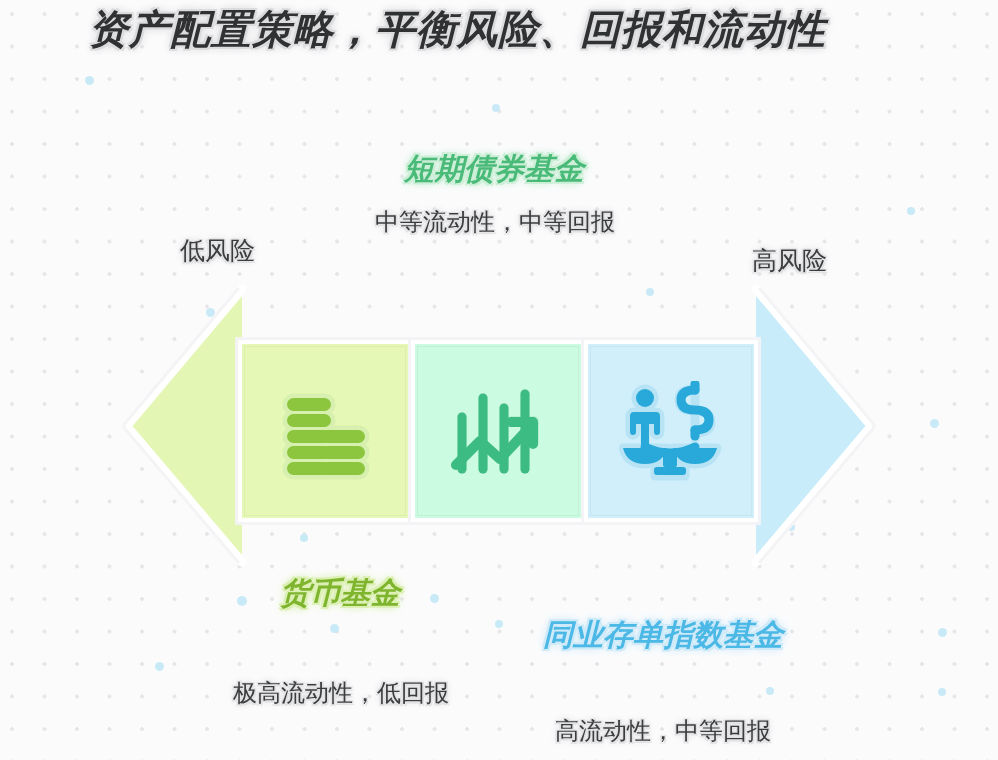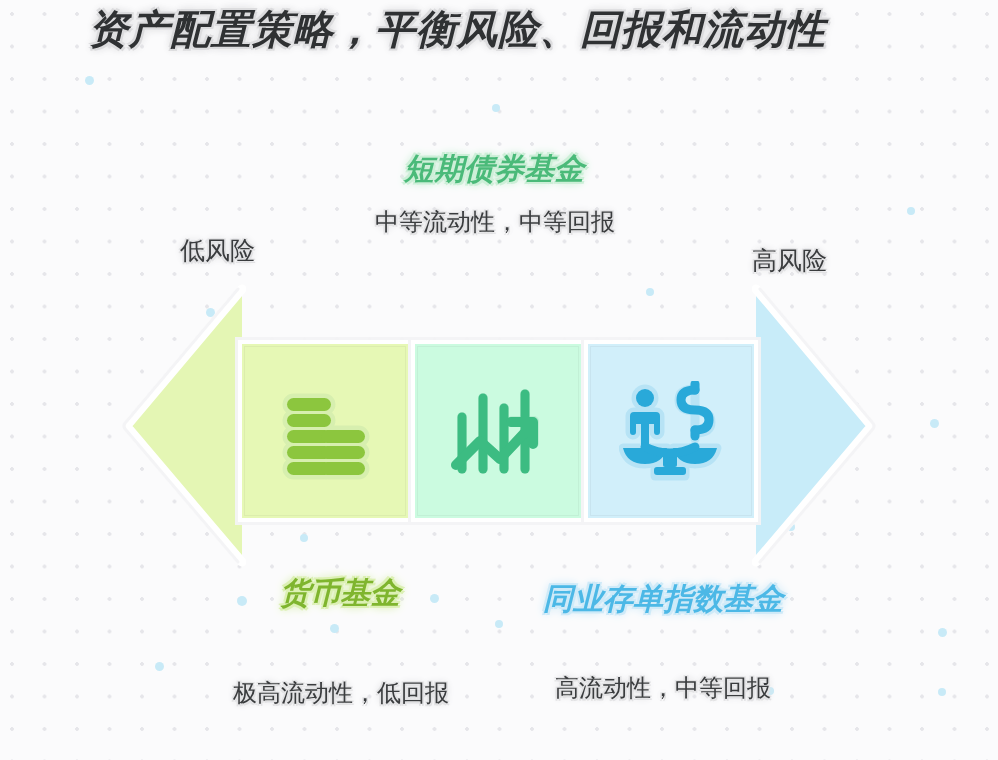--- a/index.html
+++ b/index.html
@@ -118,20 +118,21 @@
     color: #4aba79;
     text-shadow:
       -2px -2px 0 #cdefd8, 2px -2px 0 #cdefd8, -2px 2px 0 #cdefd8, 2px 2px 0 #cdefd8,
       0 0 8px #cdefd8, 0 0 12px #cdefd8;
   }
   .glow-blue {
     color: #4cb8e6;
     text-shadow:
       -2px -2px 0 #cfeaf8, 2px -2px 0 #cfeaf8, -2px 2px 0 #cfeaf8, 2px 2px 0 #cfeaf8,
       0 0 8px #cfeaf8, 0 0 12px #cfeaf8;
+    margin-top: 36px;
   }
 </style>
 </head>
 <body>
 
 <div id="dot-bg"></div>
 <div id="blue-dots">
   <span class="bdot" style="left:85px;  top:76px;  width:9px;  height:9px;"></span>
   <span class="bdot" style="left:492px; top:104px; width:8px;  height:8px;"></span>
   <span class="bdot" style="left:206px; top:308px; width:9px;  height:9px;"></span>
@@ -257,13 +258,13 @@
 <div class="risk-label" style="left:152px; top:234px;margin-left:28px;">低风险</div>
 <div class="risk-label" style="left:752px; top:244px;">高风险</div>
 
 <div class="fund-name glow-teal" style="left:362px; top:148px; width:264px;">短期债券基金</div>
 <div class="fund-desc" style="left:370px; top:205px; width:250px;">中等流动性，中等回报</div>
 
 <div class="fund-name glow-green" style="left:208px; top:572px; width:264px;">货币基金</div>
 <div class="fund-desc" style="left:198px; top:676px; width:286px;">极高流动性，低回报</div>
 
 <div class="fund-name glow-blue" style="left:530px; top:578px; width:266px;">同业存单指数基金</div>
-<div class="fund-desc" style="left:518px; top:671px; width:290px;">高流动性，中等回报</div>
+<div class="fund-desc" style="left:518px; top:714px; width:290px;">高流动性，中等回报</div>
 
 </body></html>

